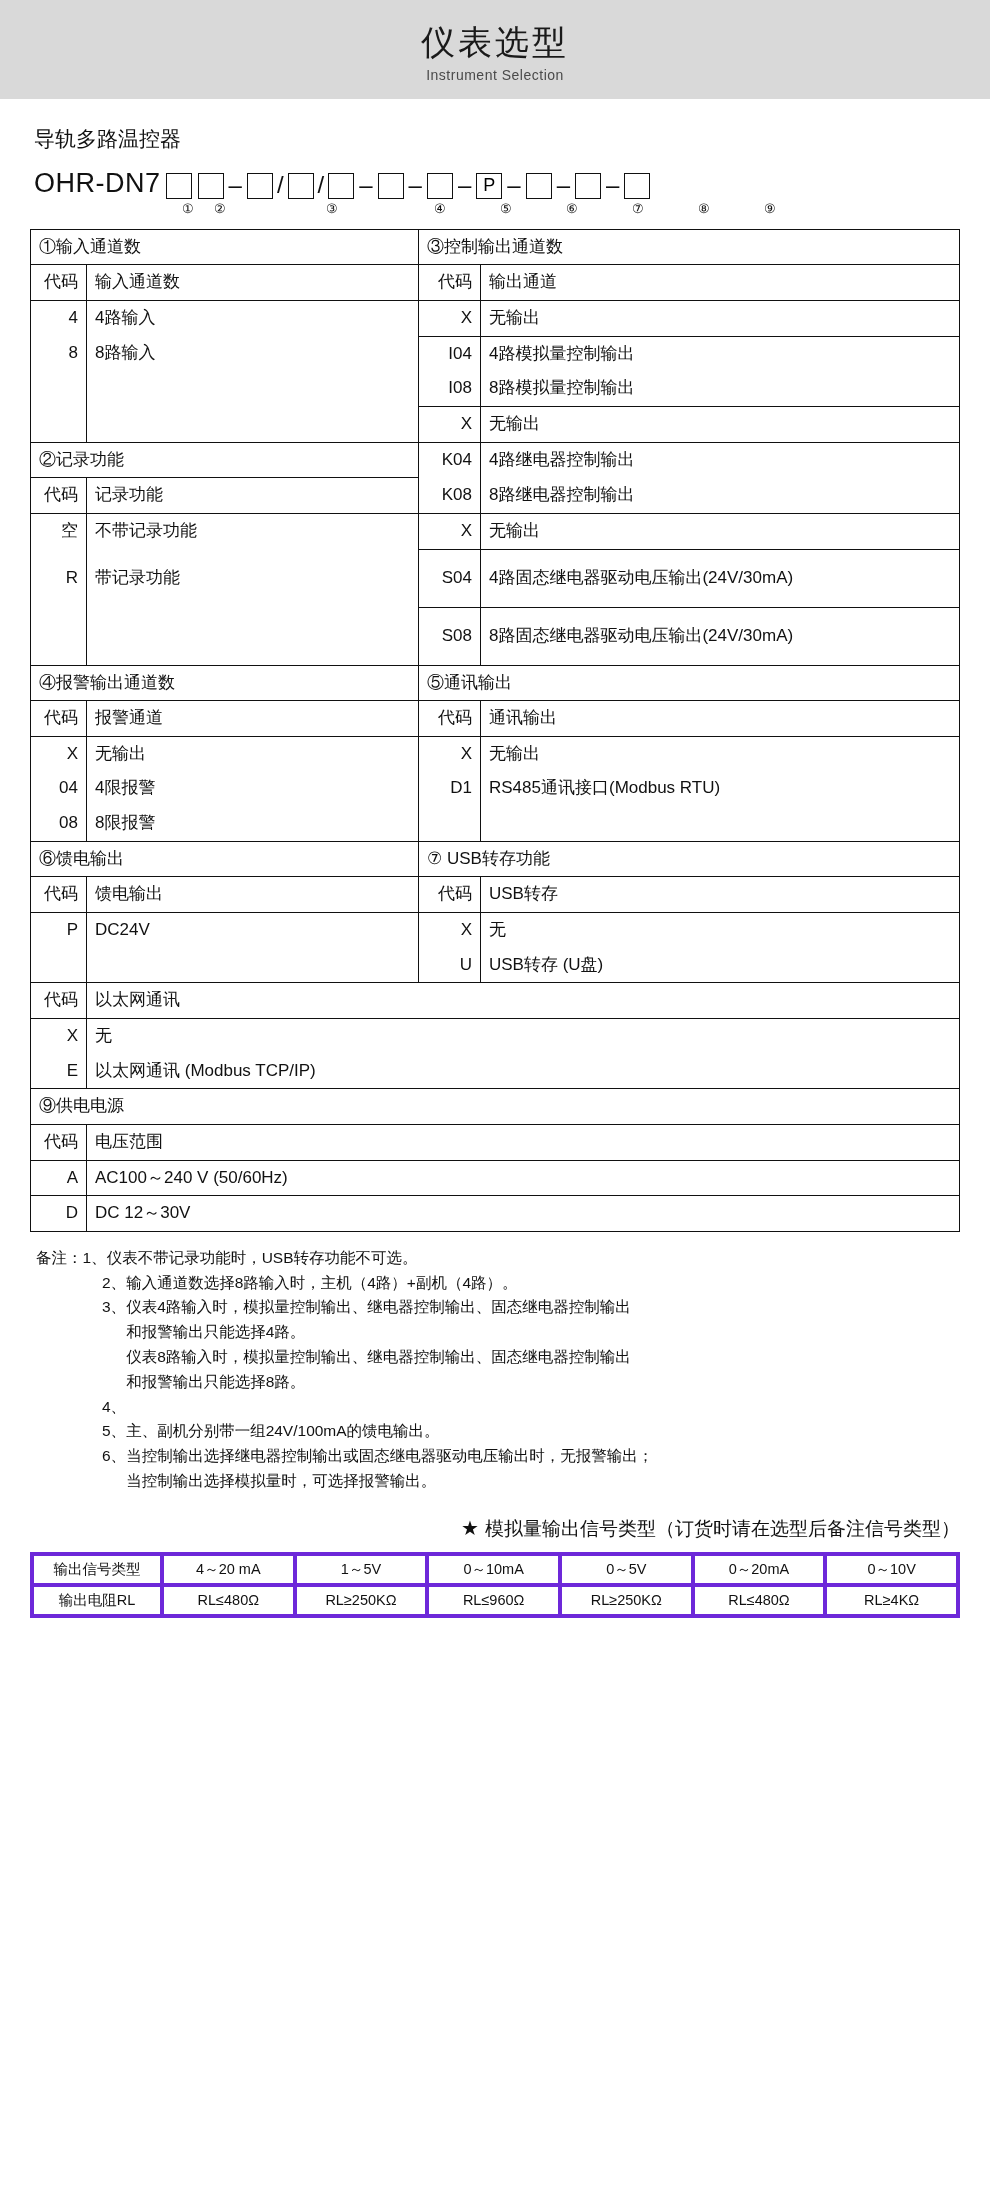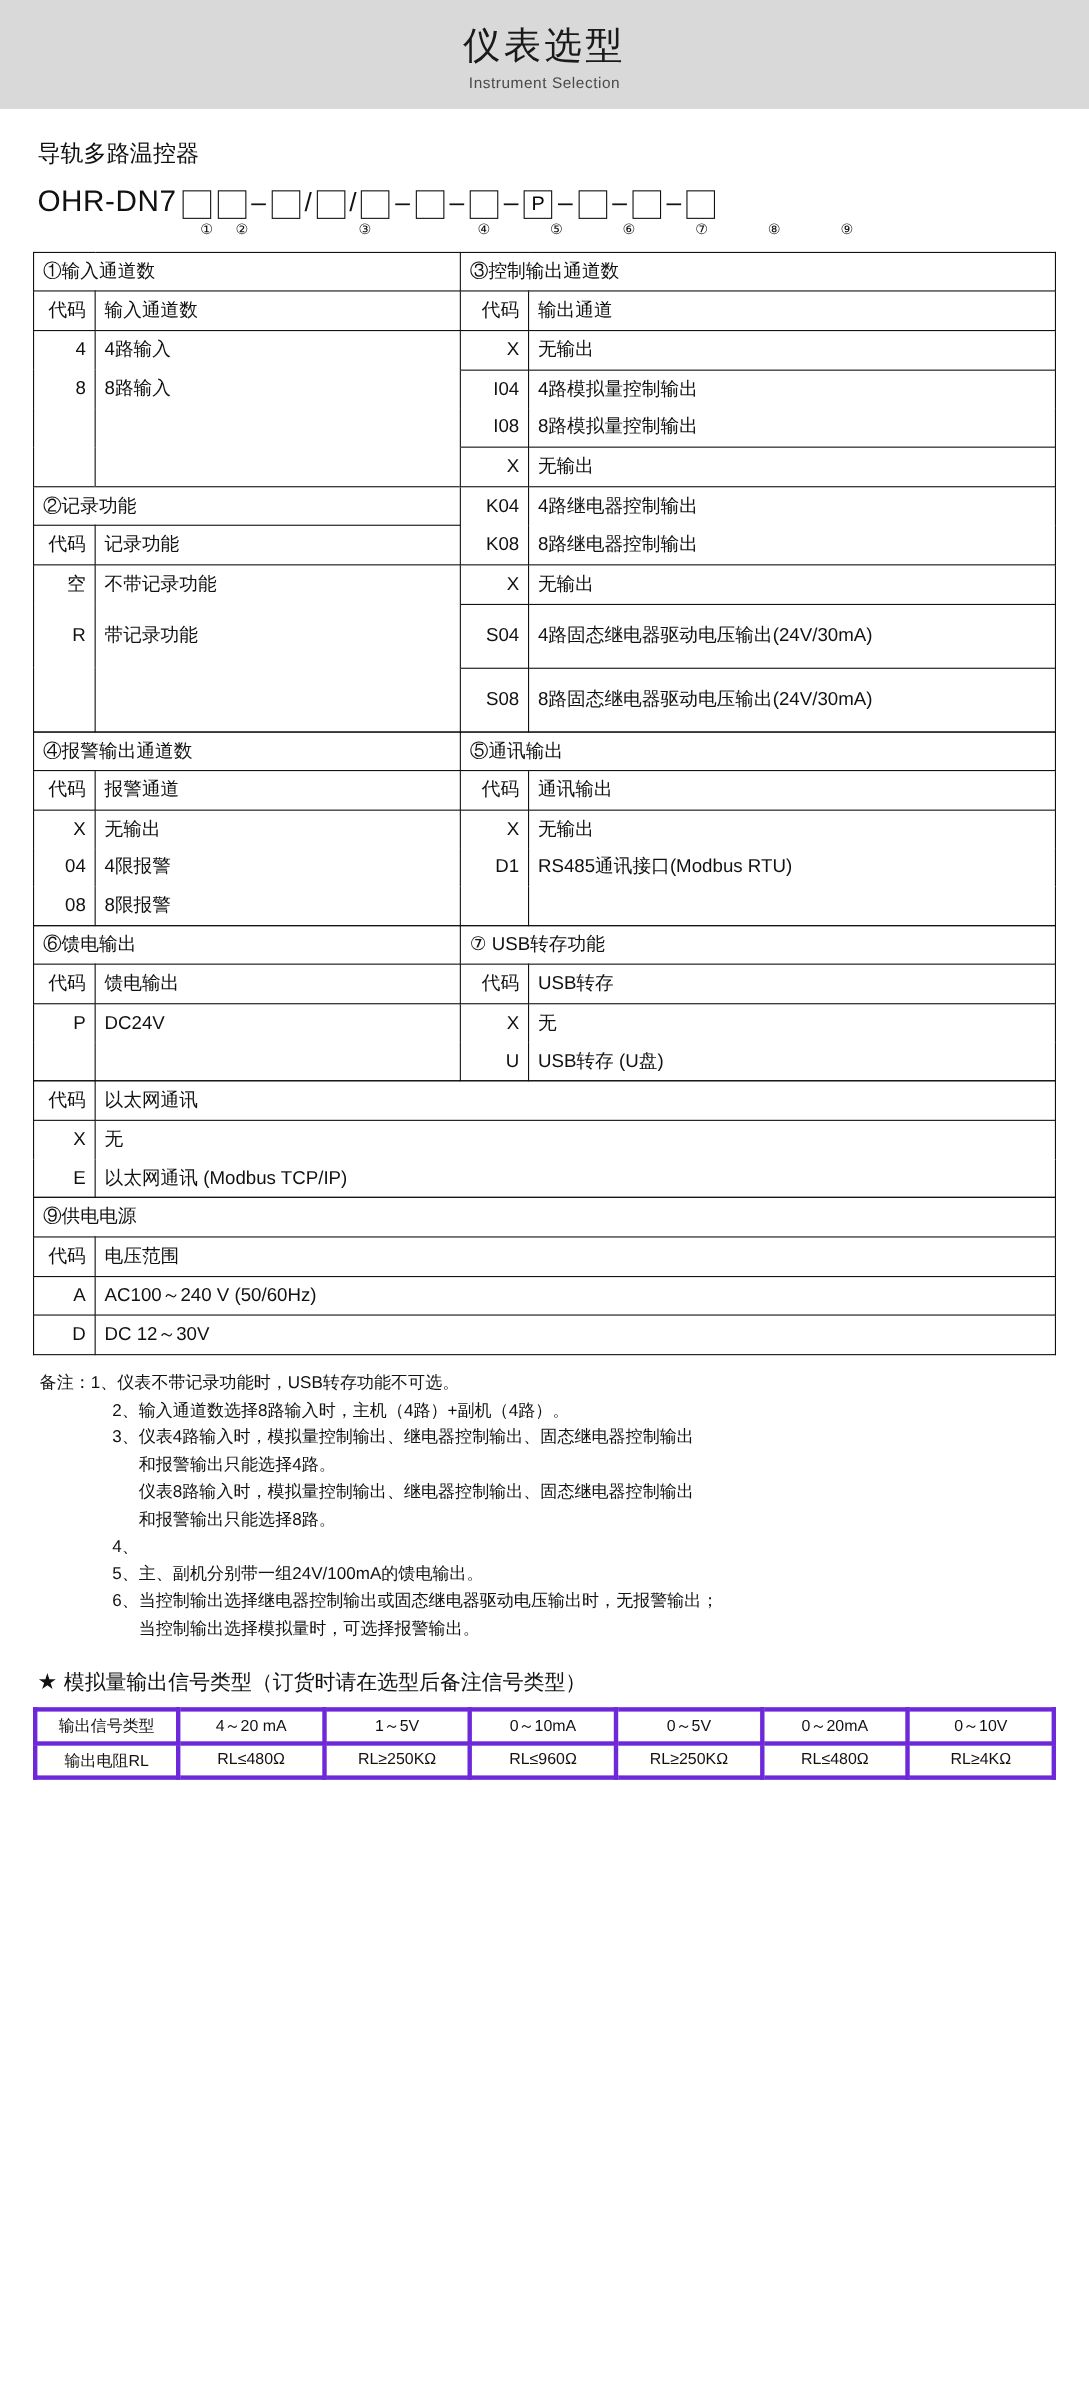--- a/index.html
+++ b/index.html
@@ -121,20 +121,21 @@
   .note-row { display: flex; }
   .note-label { white-space: nowrap; }
   .note-num { white-space: nowrap; }
   .note-body { }
 
   
   .star-head {
     margin: 22px 0 10px 4px;
     font-size: 19px;
     color: #111;
+    text-align: right;
   }
   .star-head .star { font-size: 20px; margin-right: 6px; }
 
   table.signal {
     border-collapse: collapse;
     width: 100%;
     table-layout: fixed;
   }
   table.signal td {
     border: 4px solid #6d28d9;

